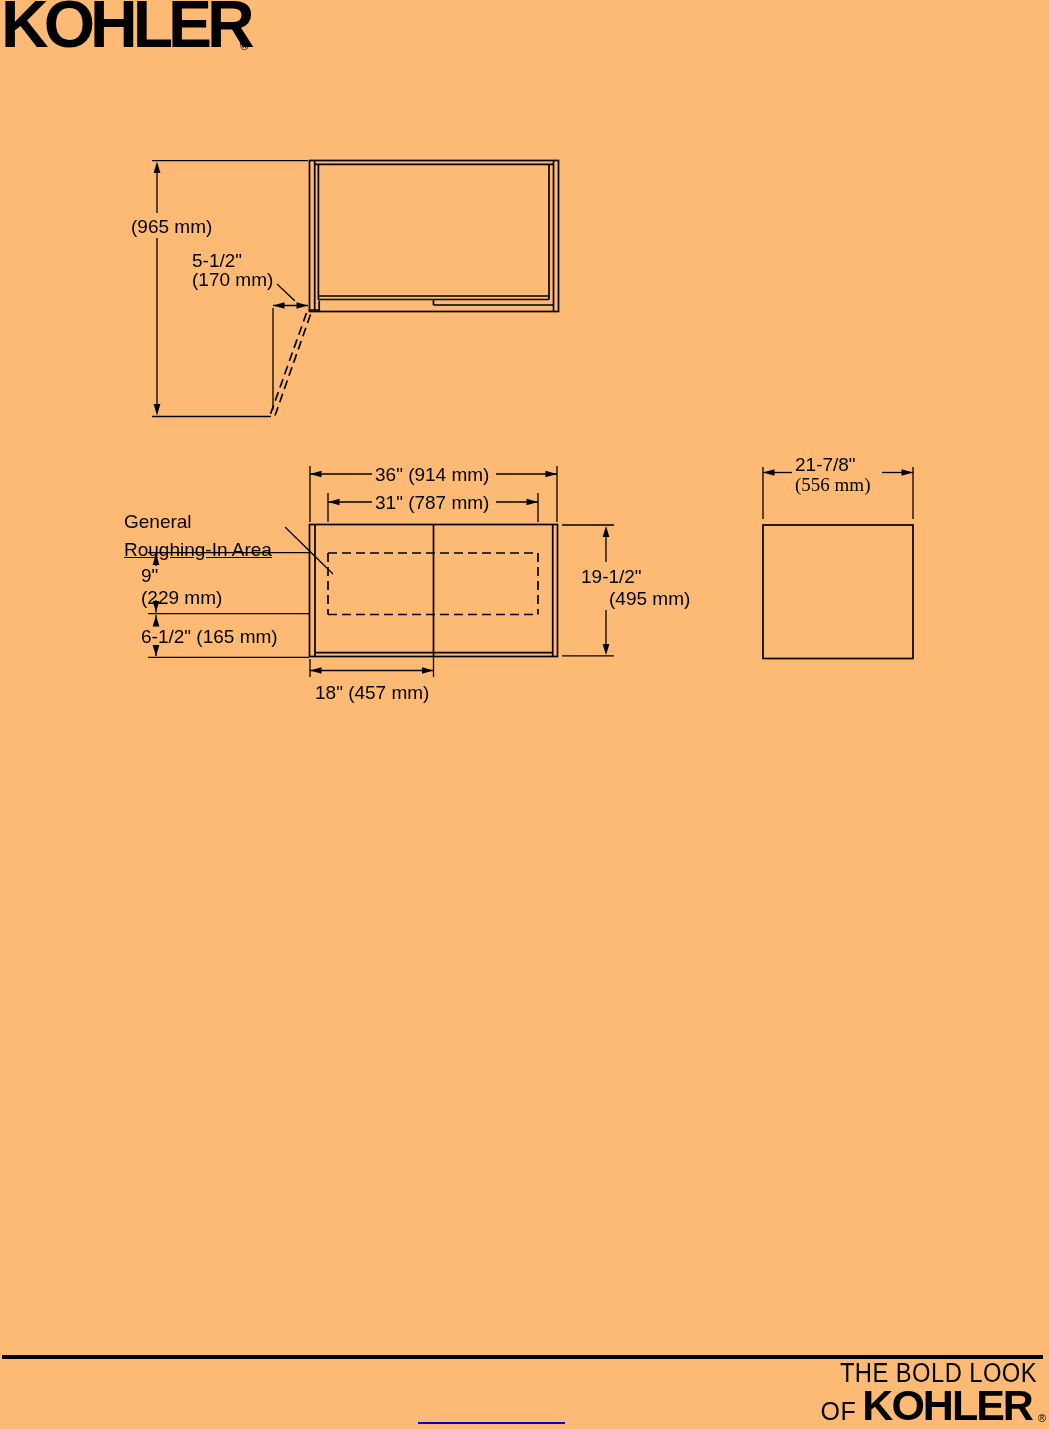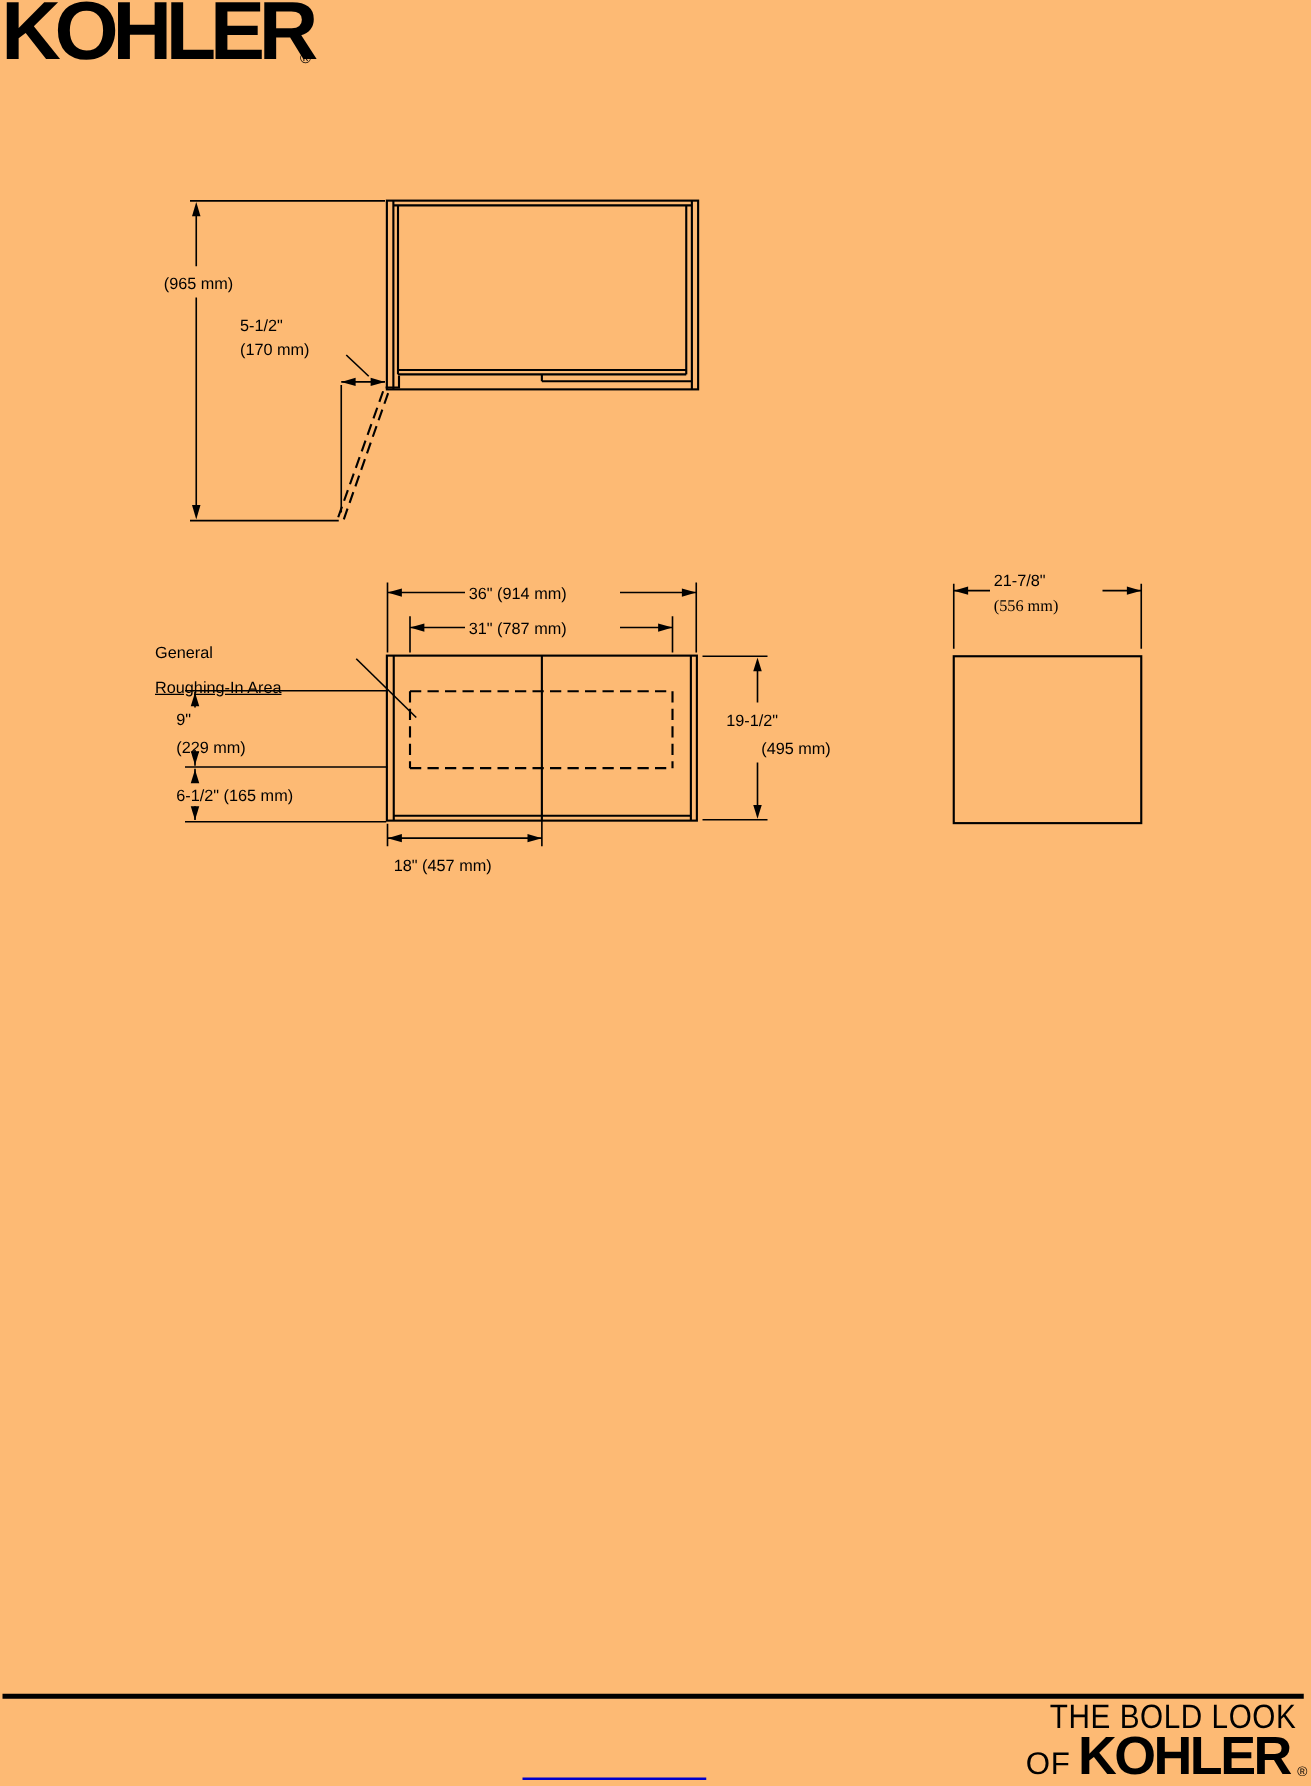--- a/index.html
+++ b/index.html
@@ -1,19 +1,19 @@
 <!DOCTYPE html>
 <html><head>
 <meta charset="utf-8">
 <style>
   html,body{margin:0;padding:0;background:#ffffff;}
   #page{position:relative;width:1049px;height:1429px;background:#fdba74;overflow:hidden;
         font-family:"Liberation Sans",sans-serif;color:#000;}
   svg{position:absolute;left:0;top:0;}
-  .lbl{position:absolute;font-size:13px;line-height:20px;white-space:nowrap;color:#000;}
+  .lbl{position:absolute;font-size:19px;line-height:20px;white-space:nowrap;color:#000;}
   .brand-logo{position:absolute;left:1px;top:-9px;font-size:66px;font-weight:bold;
               letter-spacing:-5px;line-height:66px;}
   .brand-reg{position:absolute;left:240px;top:39px;font-size:12px;}
   .tagline1{position:absolute;right:12px;top:1360px;font-size:27px;line-height:26px;
             letter-spacing:.5px;transform:scaleX(.88);transform-origin:100% 50%;}
   .tagline2{position:absolute;right:3px;top:1385px;display:flex;align-items:baseline;gap:6px;margin-left:44px;}
   .tagline2 .of{font-size:25px;letter-spacing:.5px;}
   .tagline2 .kohler{font-size:43px;font-weight:bold;letter-spacing:-2px;line-height:40px;}
   .tagline2 .reg{font-size:11px;align-self:flex-end;padding-bottom:2px;}
   .footer-link{position:absolute;left:418px;top:1422px;width:147px;height:2px;

